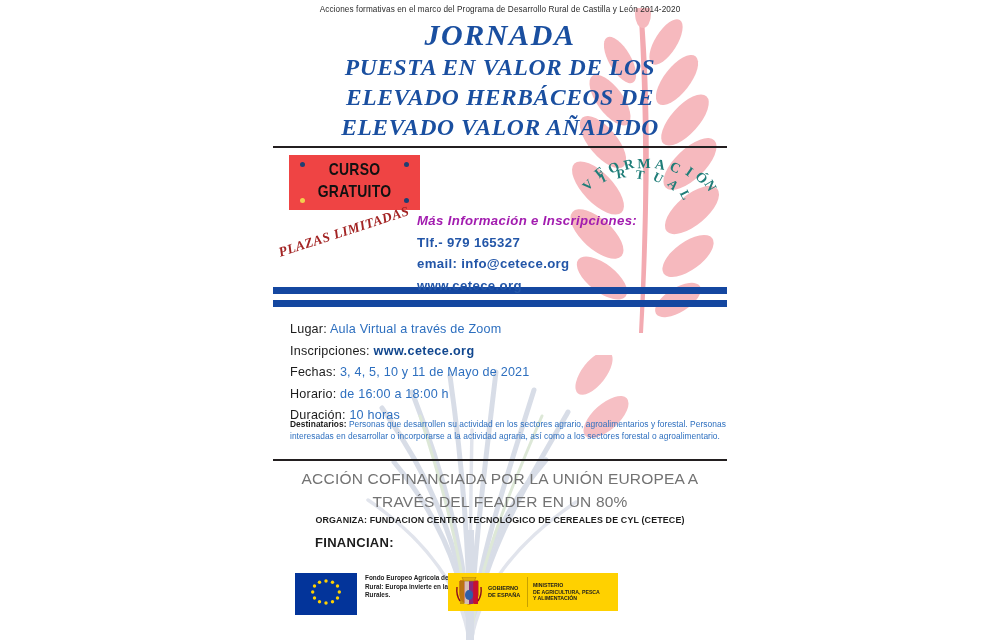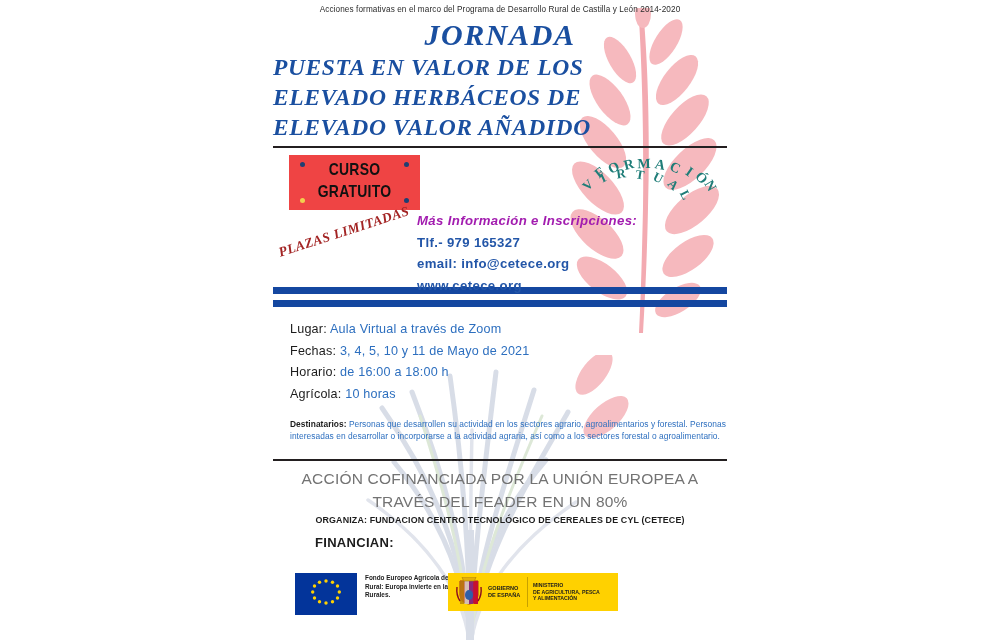--- a/index.html
+++ b/index.html
@@ -85,20 +85,21 @@
     font-weight: bold;
     font-size: 30px;
     letter-spacing: 1.6px;
     color: #1a4fa0;
     z-index: 3;
   }
   #title-sub {
     position: absolute;
     left: 0; top: 52px;
     width: 454px;
+    text-align: center;
     font-family: "Liberation Serif", serif;
     font-style: italic;
     font-weight: bold;
     font-size: 23.5px;
     line-height: 30px;
     letter-spacing: 0.6px;
     color: #1a4fa0;
     z-index: 3;
   }
   #title-sub div { white-space: nowrap; }
@@ -441,23 +442,24 @@
       <div>Tlf.- 979 165327</div>
       <div>email:  info@cetece.org</div>
       <div>www.cetece.org</div>
     </div>
 
     <div id="rule-blue-1" class="rule-blue"></div>
     <div id="rule-blue-2" class="rule-blue"></div>
 
     <div id="details">
         <div class="row"><span class="lbl">Lugar: </span><span class="val">Aula Virtual a través de Zoom</span></div>
+        <div class="row"><span class="lbl">Inscripciones: </span><span class="val bold">www.cetece.org</span></div>
         <div class="row"><span class="lbl">Fechas: </span><span class="val">3, 4, 5, 10 y 11 de Mayo de 2021</span></div>
         <div class="row"><span class="lbl">Horario: </span><span class="val"> de 16:00 a 18:00 h</span></div>
-        <div class="row"><span class="lbl">Agrícola: </span><span class="val">10 horas</span></div>
+        <div class="row"><span class="lbl">Duración: </span><span class="val">10 horas</span></div>
       </div>
 
     <div id="audience">
       <span class="lbl">Destinatarios:</span><span> Personas que desarrollen su actividad en los sectores agrario, agroalimentarios y forestal. Personas interesadas en desarrollar o incorporarse a la actividad agraria, así como a los sectores forestal o agroalimentario.</span>
     </div>
 
     <div id="rule-bot" class="rule-black"></div>
 
     <div id="funding-headline">
       <div>ACCIÓN COFINANCIADA POR LA UNIÓN EUROPEA A</div>

